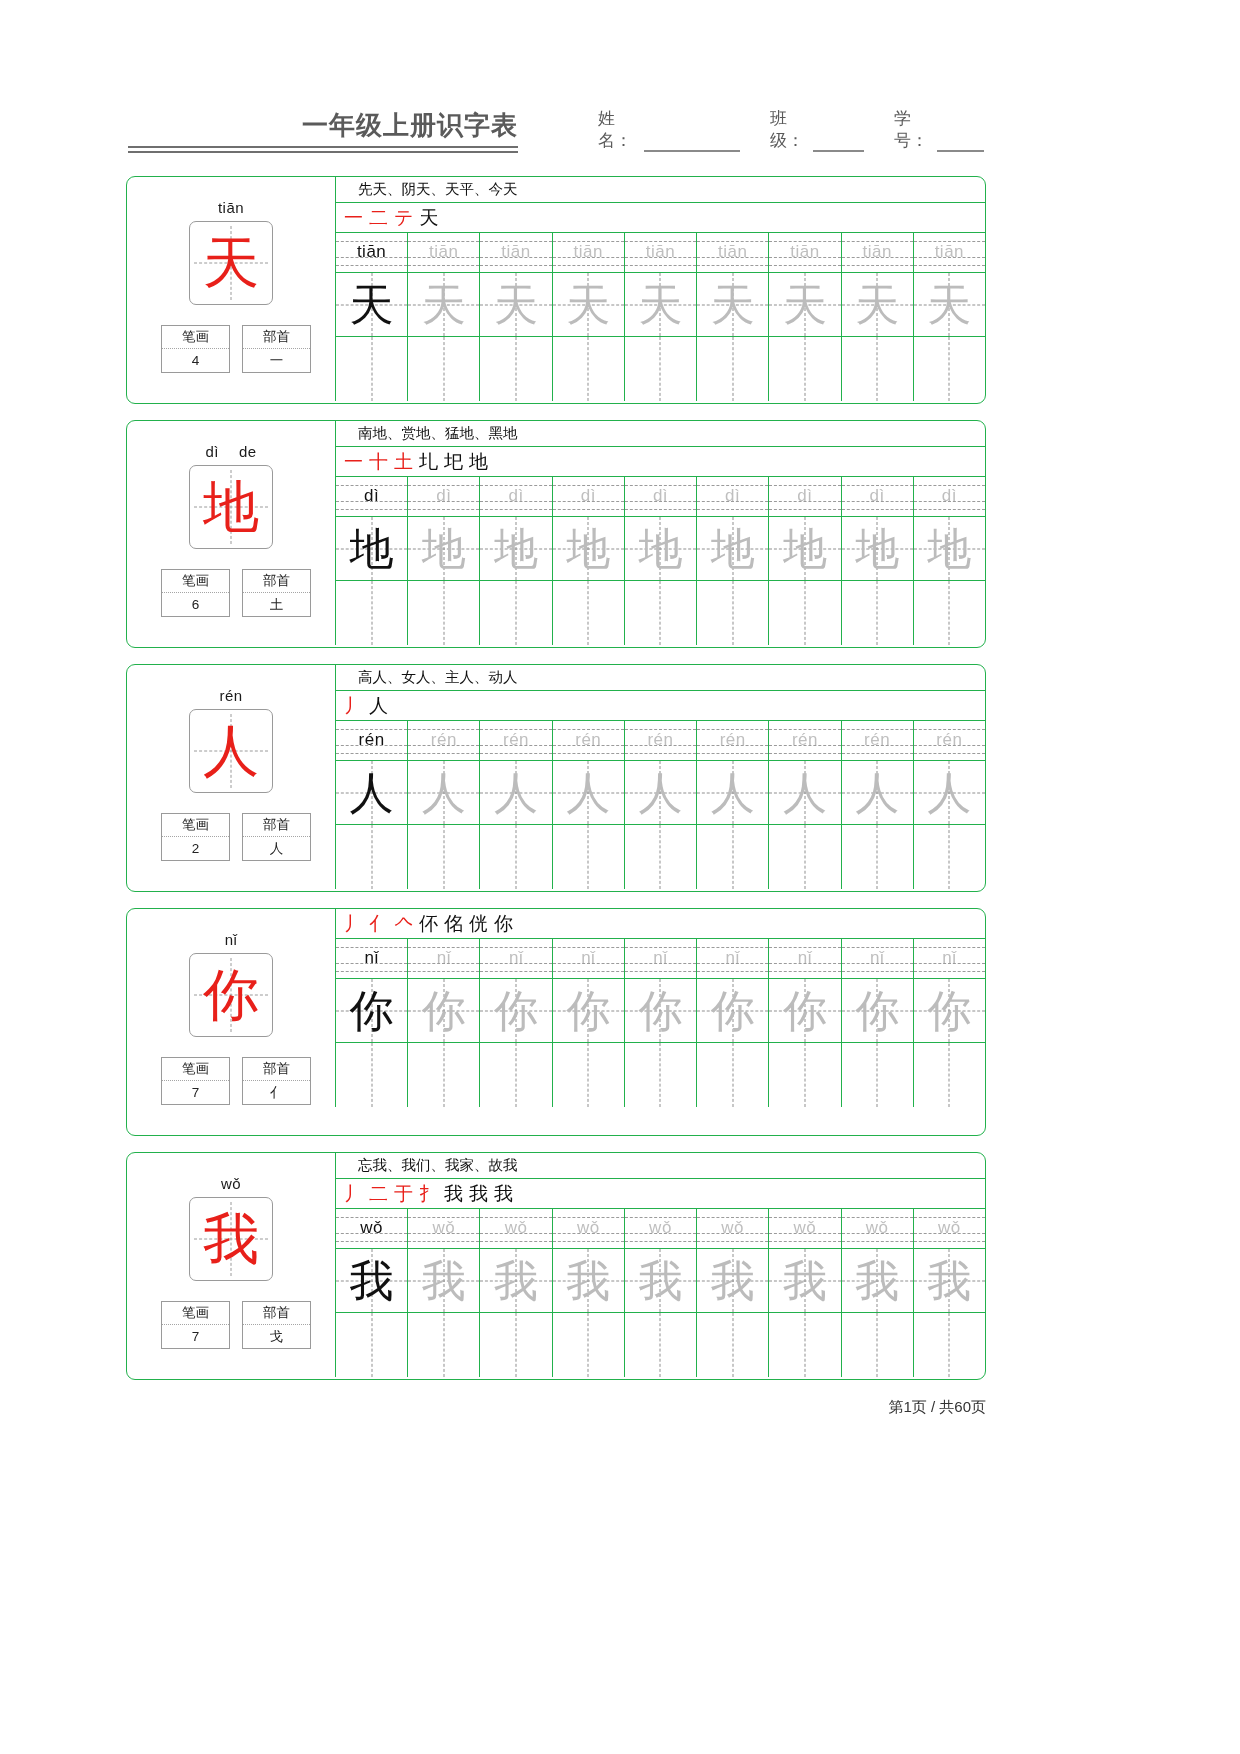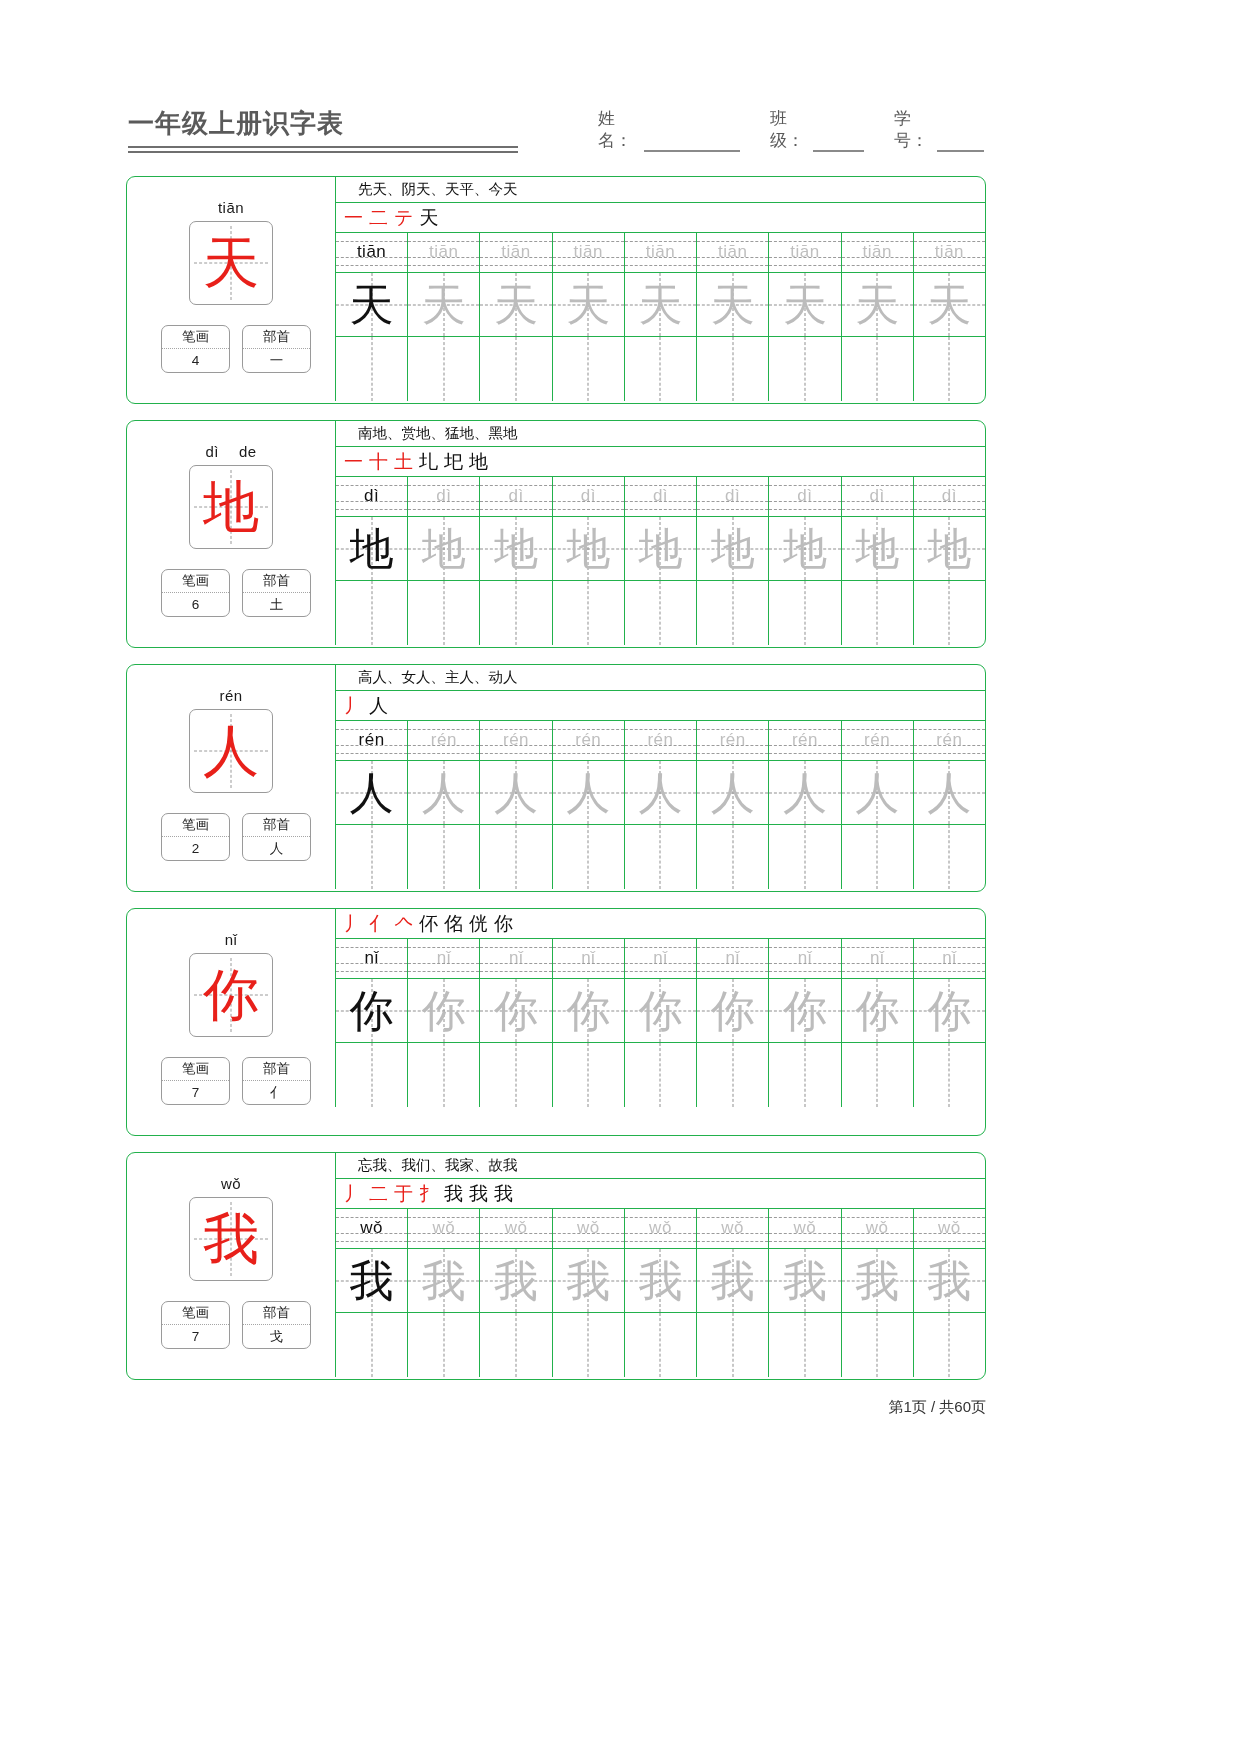--- a/index.html
+++ b/index.html
@@ -14,23 +14,22 @@
   }
   .page { position:absolute; left:0; top:0; width:1240px; height:1754px; padding:0; }
 
   
   .header {
     position:absolute; left:128px; top:108px; width:858px; height:58px;
   }
   .title-wrap { position:absolute; left:0px; top:0px; width:390px; height:48px; }
   .title {
     font-size:26px; font-weight:bold; color:#5a5a5a;
-    text-align:left; letter-spacing:1px; line-height:34px;
+    text-align:right; letter-spacing:1px; line-height:34px;
     width:390px;
-    font-family:Liberation Mono, monospace;
   }
   .title-rule1 { position:absolute; left:0; top:38px; width:390px; height:2px; background:#6f6f6f; }
   .title-rule2 { position:absolute; left:0; top:43px; width:390px; height:2px; background:#6f6f6f; }
 
   .fields { position:absolute; left:470px; top:10px; width:390px; height:34px;
             display:flex; align-items:flex-end; gap:16px; }
   .field { display:flex; align-items:flex-end; margin-right:14px; }
   .field-label { font-size:17px; color:#5a5a5a; line-height:22px; }
   .field-line { border-bottom:2px solid #8a8a8a; height:20px; }
   .f-name .field-line { width:108px; }
@@ -66,21 +65,21 @@
     position:absolute; top:50%; left:4px; right:4px; height:0;
     border-top:1.3px dashed #9a9a9a; transform:translateY(-0.5px);
   }
   .model-char {
     position:absolute; inset:0; display:flex; align-items:center; justify-content:center;
     font-family:"DejaVu Sans", sans-serif;
     font-size:56px; color:#e8201a; line-height:1;
   }
   .meta { position:absolute; top:148px; left:34px; width:150px; display:flex; gap:12px; }
   .meta-box {
-    width:69px; height:48px; border:1.3px solid #9a9a9a; border-radius:7px;
+    width:69px; height:48px; border:1.3px solid #9a9a9a; border-radius:0;
     display:flex; flex-direction:column; background:#fff;
   }
   .meta-head {
     height:23px; display:flex; align-items:center; justify-content:center;
     font-size:13.5px; color:#222; border-bottom:1.2px dotted #a5a5a5;
   }
   .meta-val {
     flex:1; display:flex; align-items:center; justify-content:center;
     font-size:13.5px; color:#222;
   }

